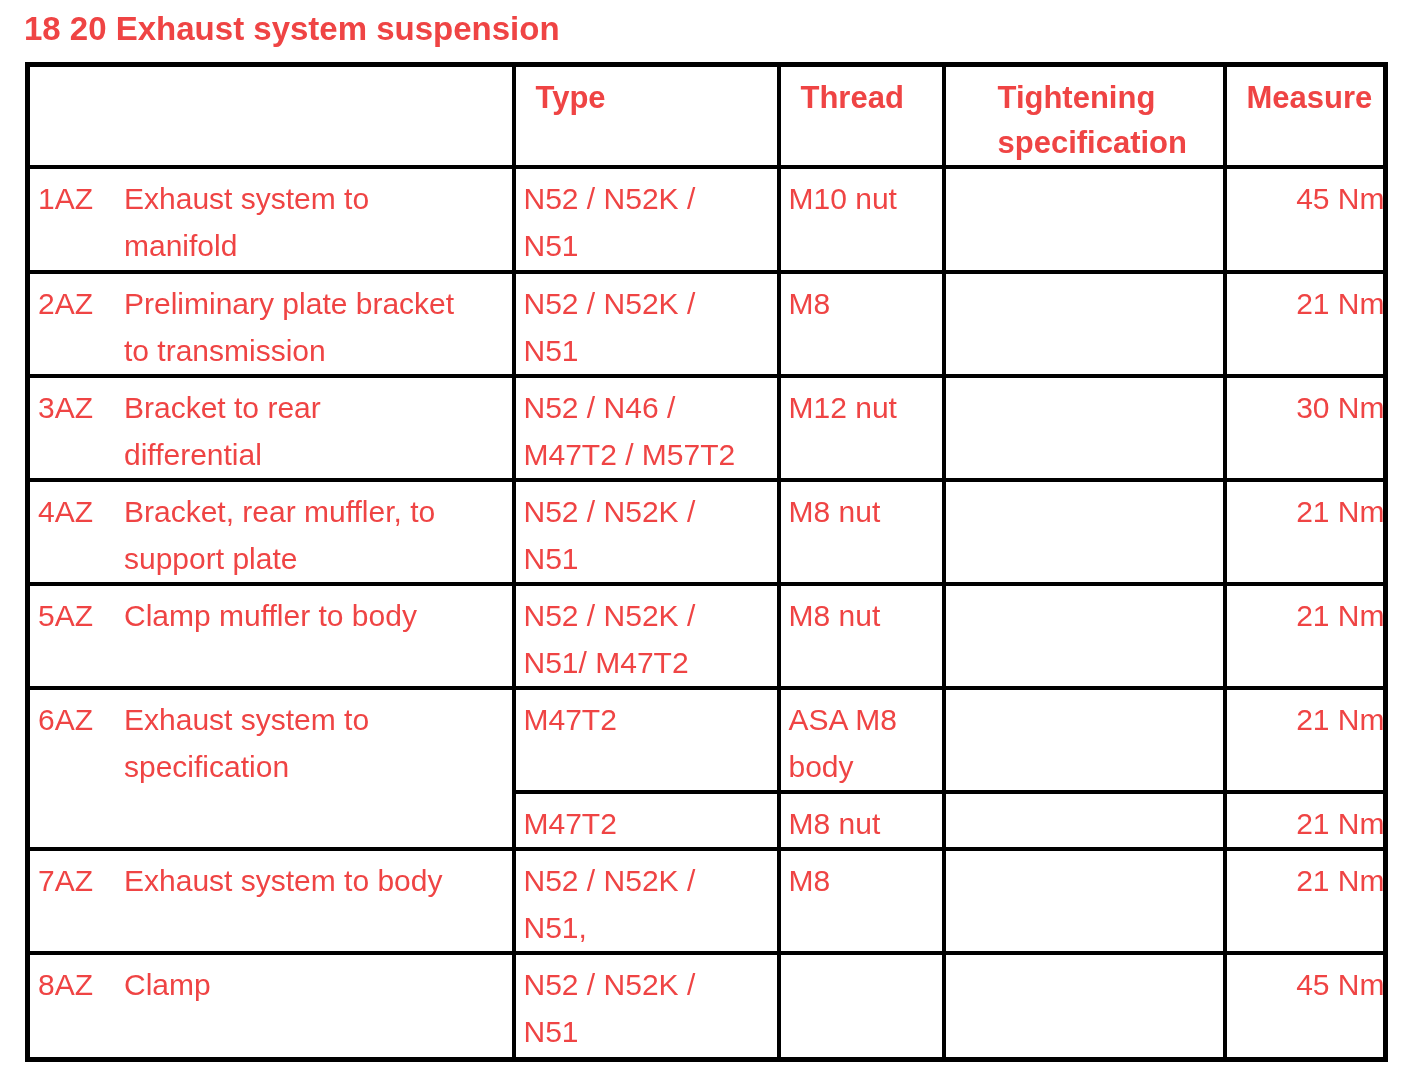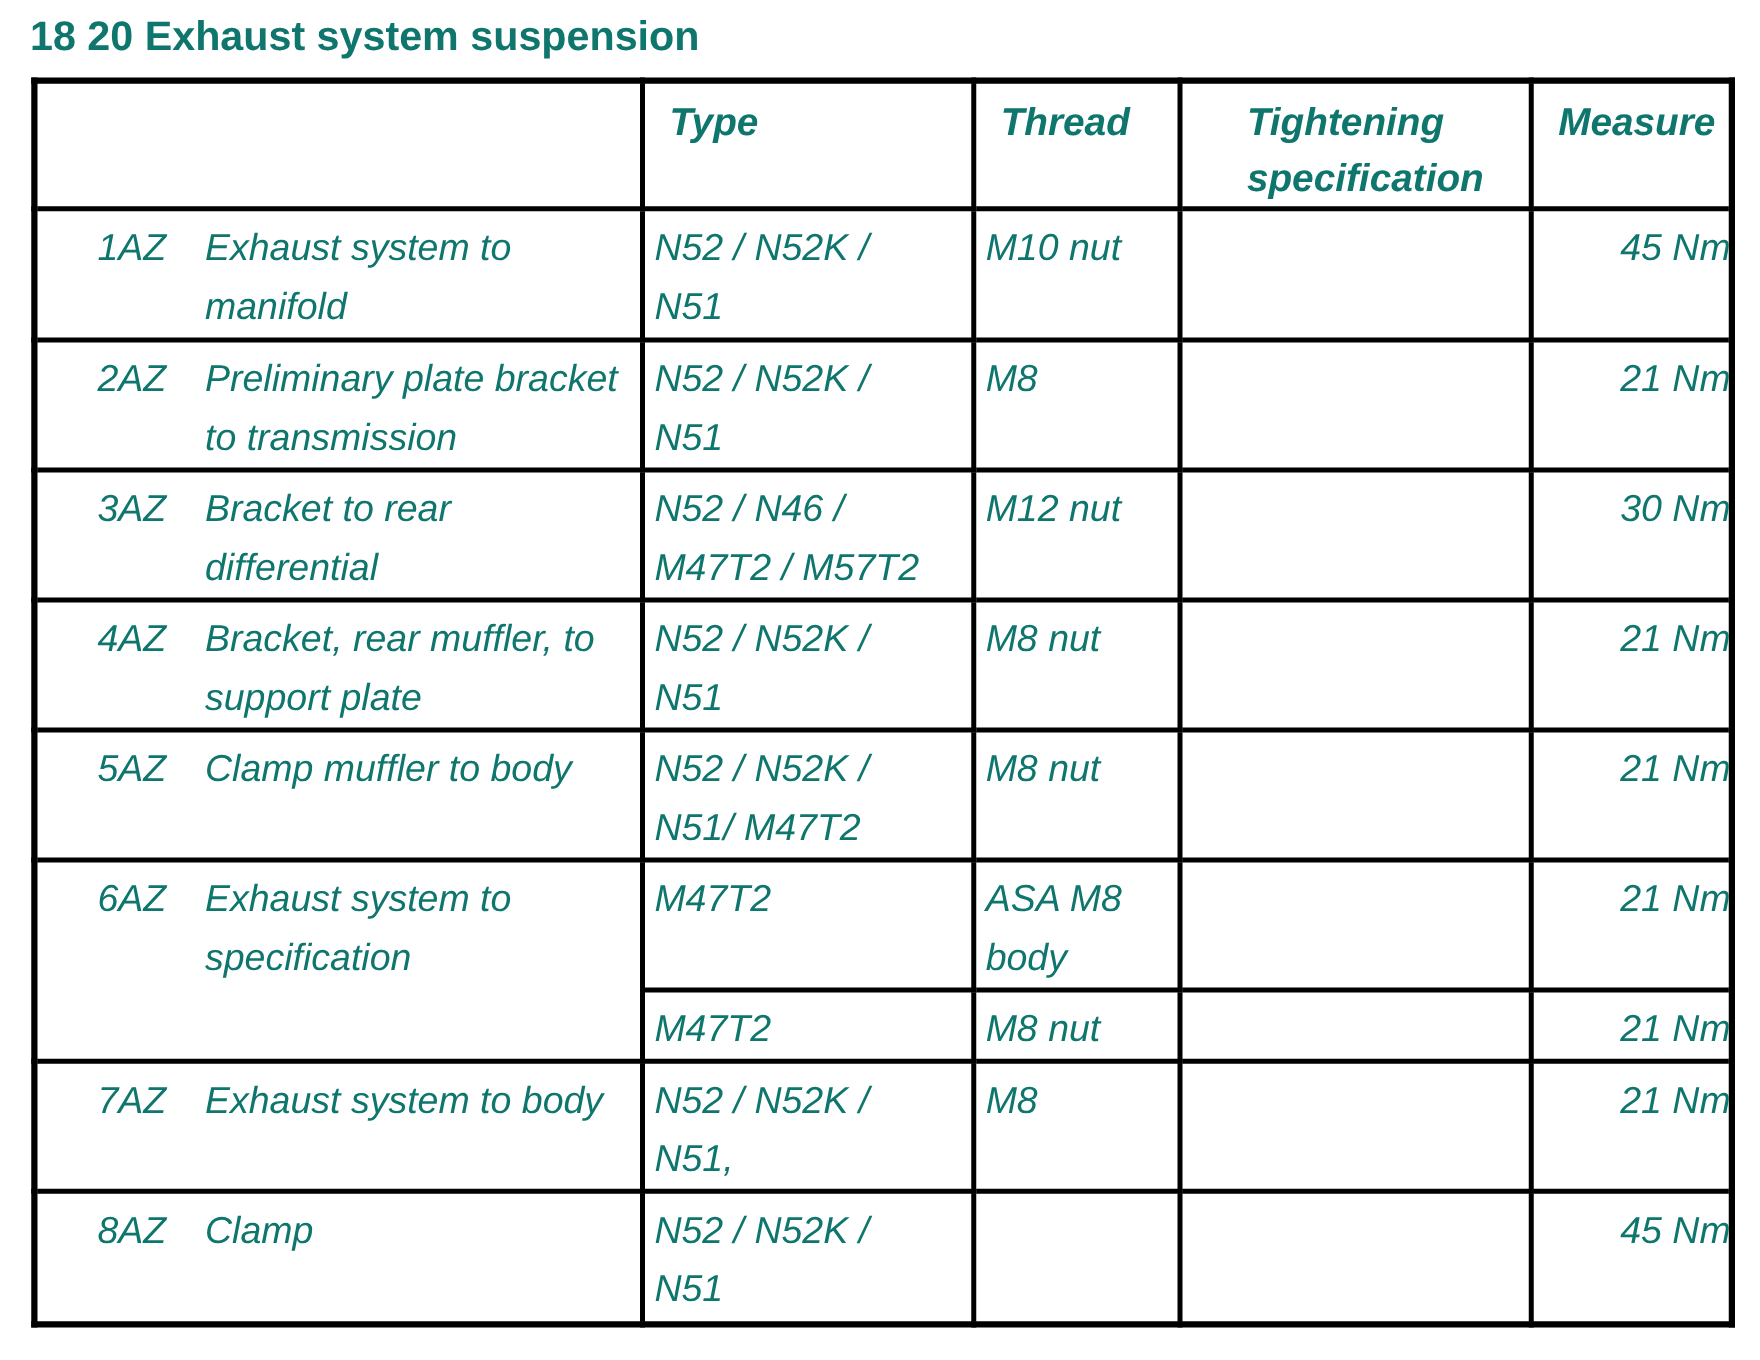--- a/index.html
+++ b/index.html
@@ -5,42 +5,41 @@
   html, body {
     margin: 0;
     padding: 0;
     background: #ffffff;
   }
   .page {
     position: relative;
     width: 1408px;
     height: 1088px;
     background: #ffffff;
-    color: #0f766e;
+    color: #ef4444;
     font-family: "Liberation Sans", sans-serif;
     overflow: hidden;
   }
   .doc-title {
     position: absolute;
     left: 24px;
     top: 10px;
     font-size: 33px;
     font-weight: bold;
     letter-spacing: 0px;
     white-space: nowrap;
   }
   table.spec-table {
     position: absolute;
     left: 25px;
     top: 62px;
     border-collapse: collapse;
     table-layout: fixed;
     width: 1358px;
     border: 5px solid #000000;
-    font-style: italic;
   }
   table.spec-table td, table.spec-table th {
     border: 4px solid #000000;
     vertical-align: top;
     padding: 6px 0 0 8px;
     font-size: 30px;
     line-height: 47px;
     font-weight: normal;
     text-align: left;
     overflow: hidden;
@@ -49,21 +48,20 @@
     padding: 8px 0 0 20px;
     font-size: 31px;
     font-weight: bold;
     line-height: 45px;
   }
   th.h-measure { padding-left: 10px; margin-left: 16px; }
   .hdr-text { width: 250px; margin-left: 32px; }
   .item-cell-inner {
     display: flex;
     align-items: flex-start;
-    margin-left: 40px;
   }
   .item-id {
     width: 86px;
     flex: 0 0 86px;
   }
   .item-desc { width: 335px; }
   .type-text { width: 222px; }
   .thread-text { width: 142px; }
   .measure-text { width: 150px; text-align: right; }
 </style>

